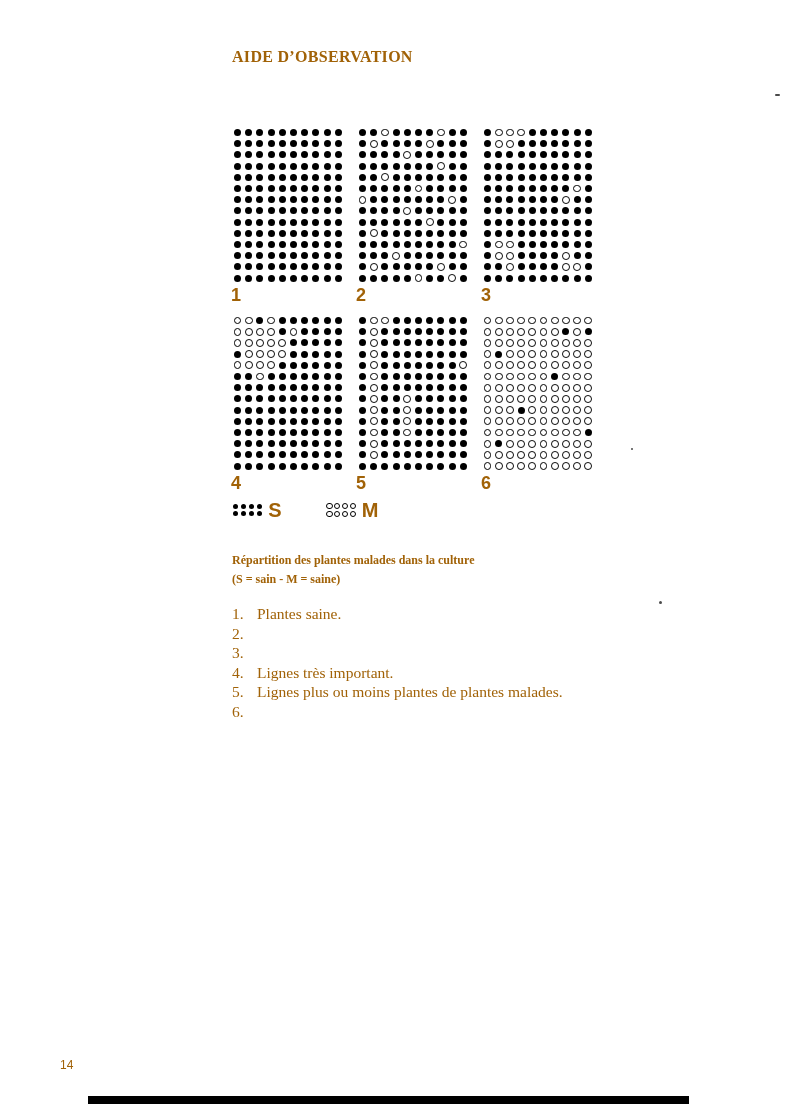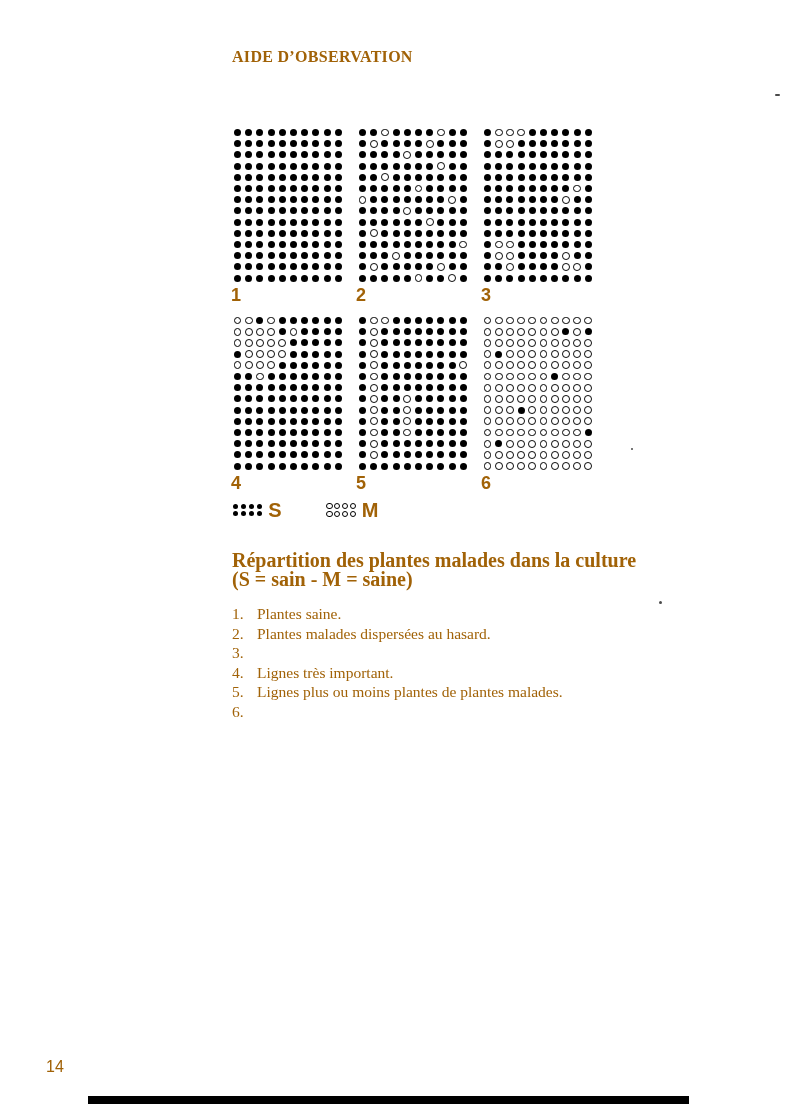--- a/index.html
+++ b/index.html
@@ -26,26 +26,26 @@
     margin-top:1px;margin-left:-1px;
   }
   
   .legend{position:absolute;left:232px;top:500px;display:flex;align-items:center;}
   .legend-dots{display:grid;grid-template-columns:repeat(4,7.8px);grid-auto-rows:7.4px;}
   .legend-dots .dot-s{width:5px;height:5px;}
   .legend-dots .dot-m{width:6.2px;height:6.2px;border-width:1.3px;}
   .legend-label{font-family:"Liberation Sans",sans-serif;font-weight:bold;font-size:20px;margin-left:5px;line-height:1;}
   .legend-m-dots{margin-left:44px;}
   
-  .caption{position:absolute;left:232px;top:551px;font-weight:bold;font-size:20px;line-height:19px;}
+  .caption{position:absolute;left:232px;top:551px;font-weight:bold;font-size:12px;line-height:19px;}
   .list{position:absolute;left:232px;top:604px;font-size:15.5px;line-height:19.5px;}
   .li{display:flex;}
   .li .num{width:25px;flex:0 0 25px;}
   
-  .pagenum{position:absolute;left:46px;top:1058px;font-family:"Liberation Sans",sans-serif;font-size:16px;}
+  .pagenum{position:absolute;left:60px;top:1058px;font-family:"Liberation Sans",sans-serif;font-size:12px;}
   .bottom-bar{position:absolute;left:88px;top:1096px;width:601px;height:8px;background:#000;}
   .speck{position:absolute;background:#4a4a4a;border-radius:50%;}
   .speck-1{left:775px;top:94px;width:5px;height:2px;border-radius:1px;}
   .speck-2{left:659px;top:601px;width:3px;height:3px;}
   .speck-3{left:631px;top:448px;width:2px;height:2px;}
 </style>
 </head>
 <body>
 
 <div class="page">
@@ -953,21 +953,20 @@
     <div>(S = sain - M = saine)</div>
   </div>
 
   <div class="list">
     <div class="li">
       <span class="num">1.</span>
       <span>Plantes saine.</span>
     </div>
     <div class="li">
       <span class="num">2.</span>
-      <span>Plantes malades dispersées au hasard.</span>
     </div>
     <div class="li">
       <span class="num">3.</span>
     </div>
     <div class="li">
       <span class="num">4.</span>
       <span>Lignes très important.</span>
     </div>
     <div class="li">
       <span class="num">5.</span>

